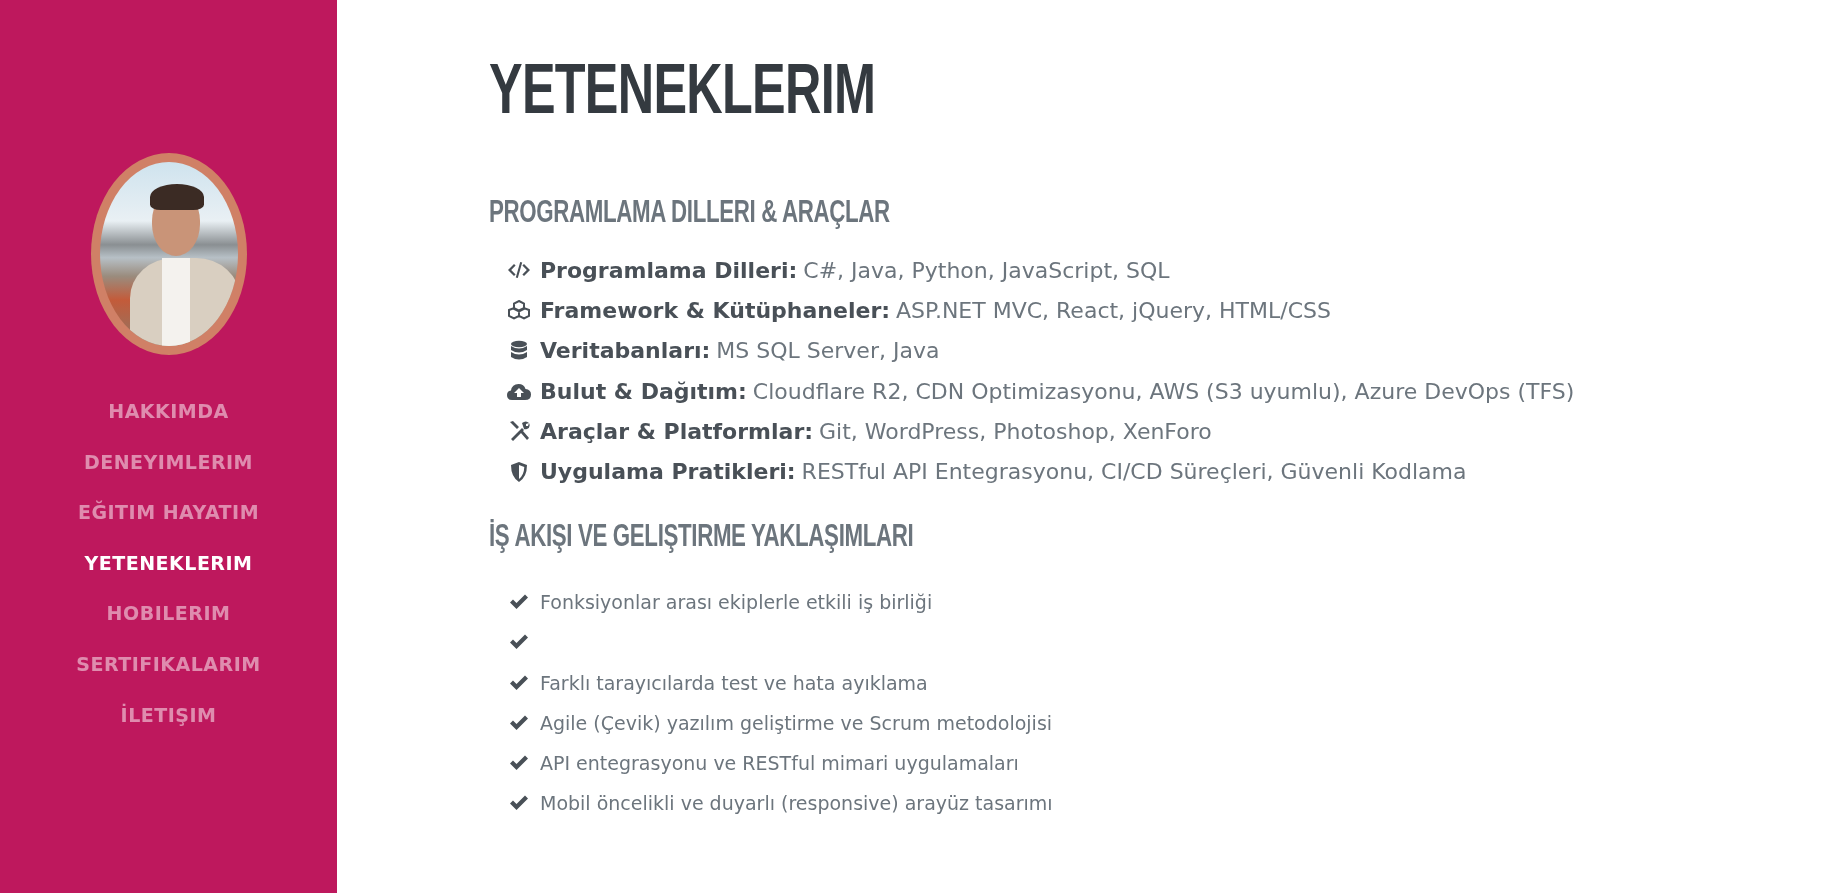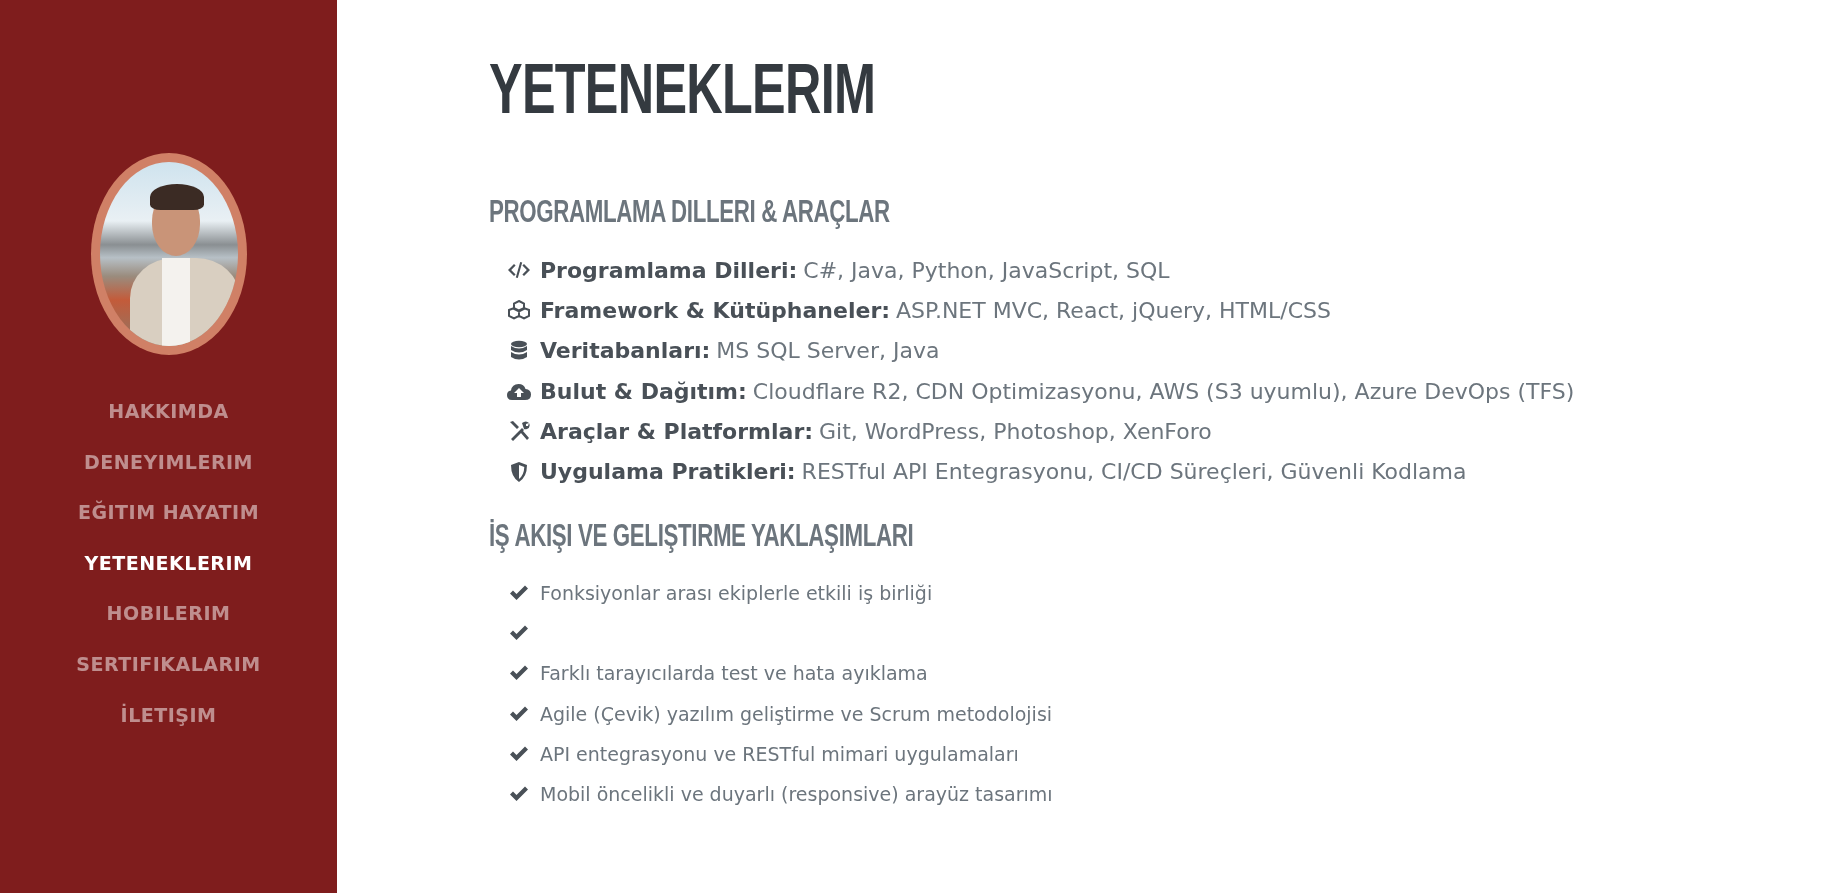--- a/index.html
+++ b/index.html
@@ -1,21 +1,21 @@
 <!DOCTYPE html>
 <html><head>
 <meta charset="utf-8">
 <style>
   * { box-sizing: border-box; margin: 0; padding: 0; }
   html, body { width: 1832px; height: 893px; overflow: hidden; background: #ffffff; }
   body { font-family: "Liberation Sans", "DejaVu Sans", sans-serif; color: #6c757d; }
 
   .sidebar {
     position: absolute; left: 0; top: 0; width: 337px; height: 893px;
-    background: #7f1d1d;
+    background: #be185d;
     display: flex; flex-direction: column; align-items: center;
   }
   .avatar-wrap {
     margin-top: 153px;
     width: 156px; height: 202px;
     border-radius: 50%;
     background: #d08066;
     display: flex; align-items: center; justify-content: center;
   }
   .avatar {
@@ -76,21 +76,21 @@
     height: 40.3px; display: flex; align-items: center;
     font-family: "DejaVu Sans", sans-serif; font-size: 22px; color: #6c757d;
     white-space: nowrap;
   }
   ul.skills li .ico { width: 26px; height: 22px; margin-right: 8px; display: inline-flex; align-items: center; justify-content: center; }
   ul.skills li .ico svg { fill: #495057; }
   ul.skills li b { color: #495057; font-weight: bold; margin-right: 6px; }
 
   ul.workflow { list-style: none; margin-top: 28px; margin-left: 17px; }
   ul.workflow li {
-    height: 40.3px; display: flex; align-items: flex-start;
+    height: 40.3px; display: flex; align-items: center;
     font-family: "DejaVu Sans", sans-serif; font-size: 19px; color: #6c757d;
     white-space: nowrap;
   }
   ul.workflow li .ico { width: 26px; height: 22px; margin-right: 8px; display: inline-flex; align-items: center; justify-content: center; }
 </style>
 </head>
 <body>
 
 <nav class="sidebar">
   <div class="avatar-wrap">

